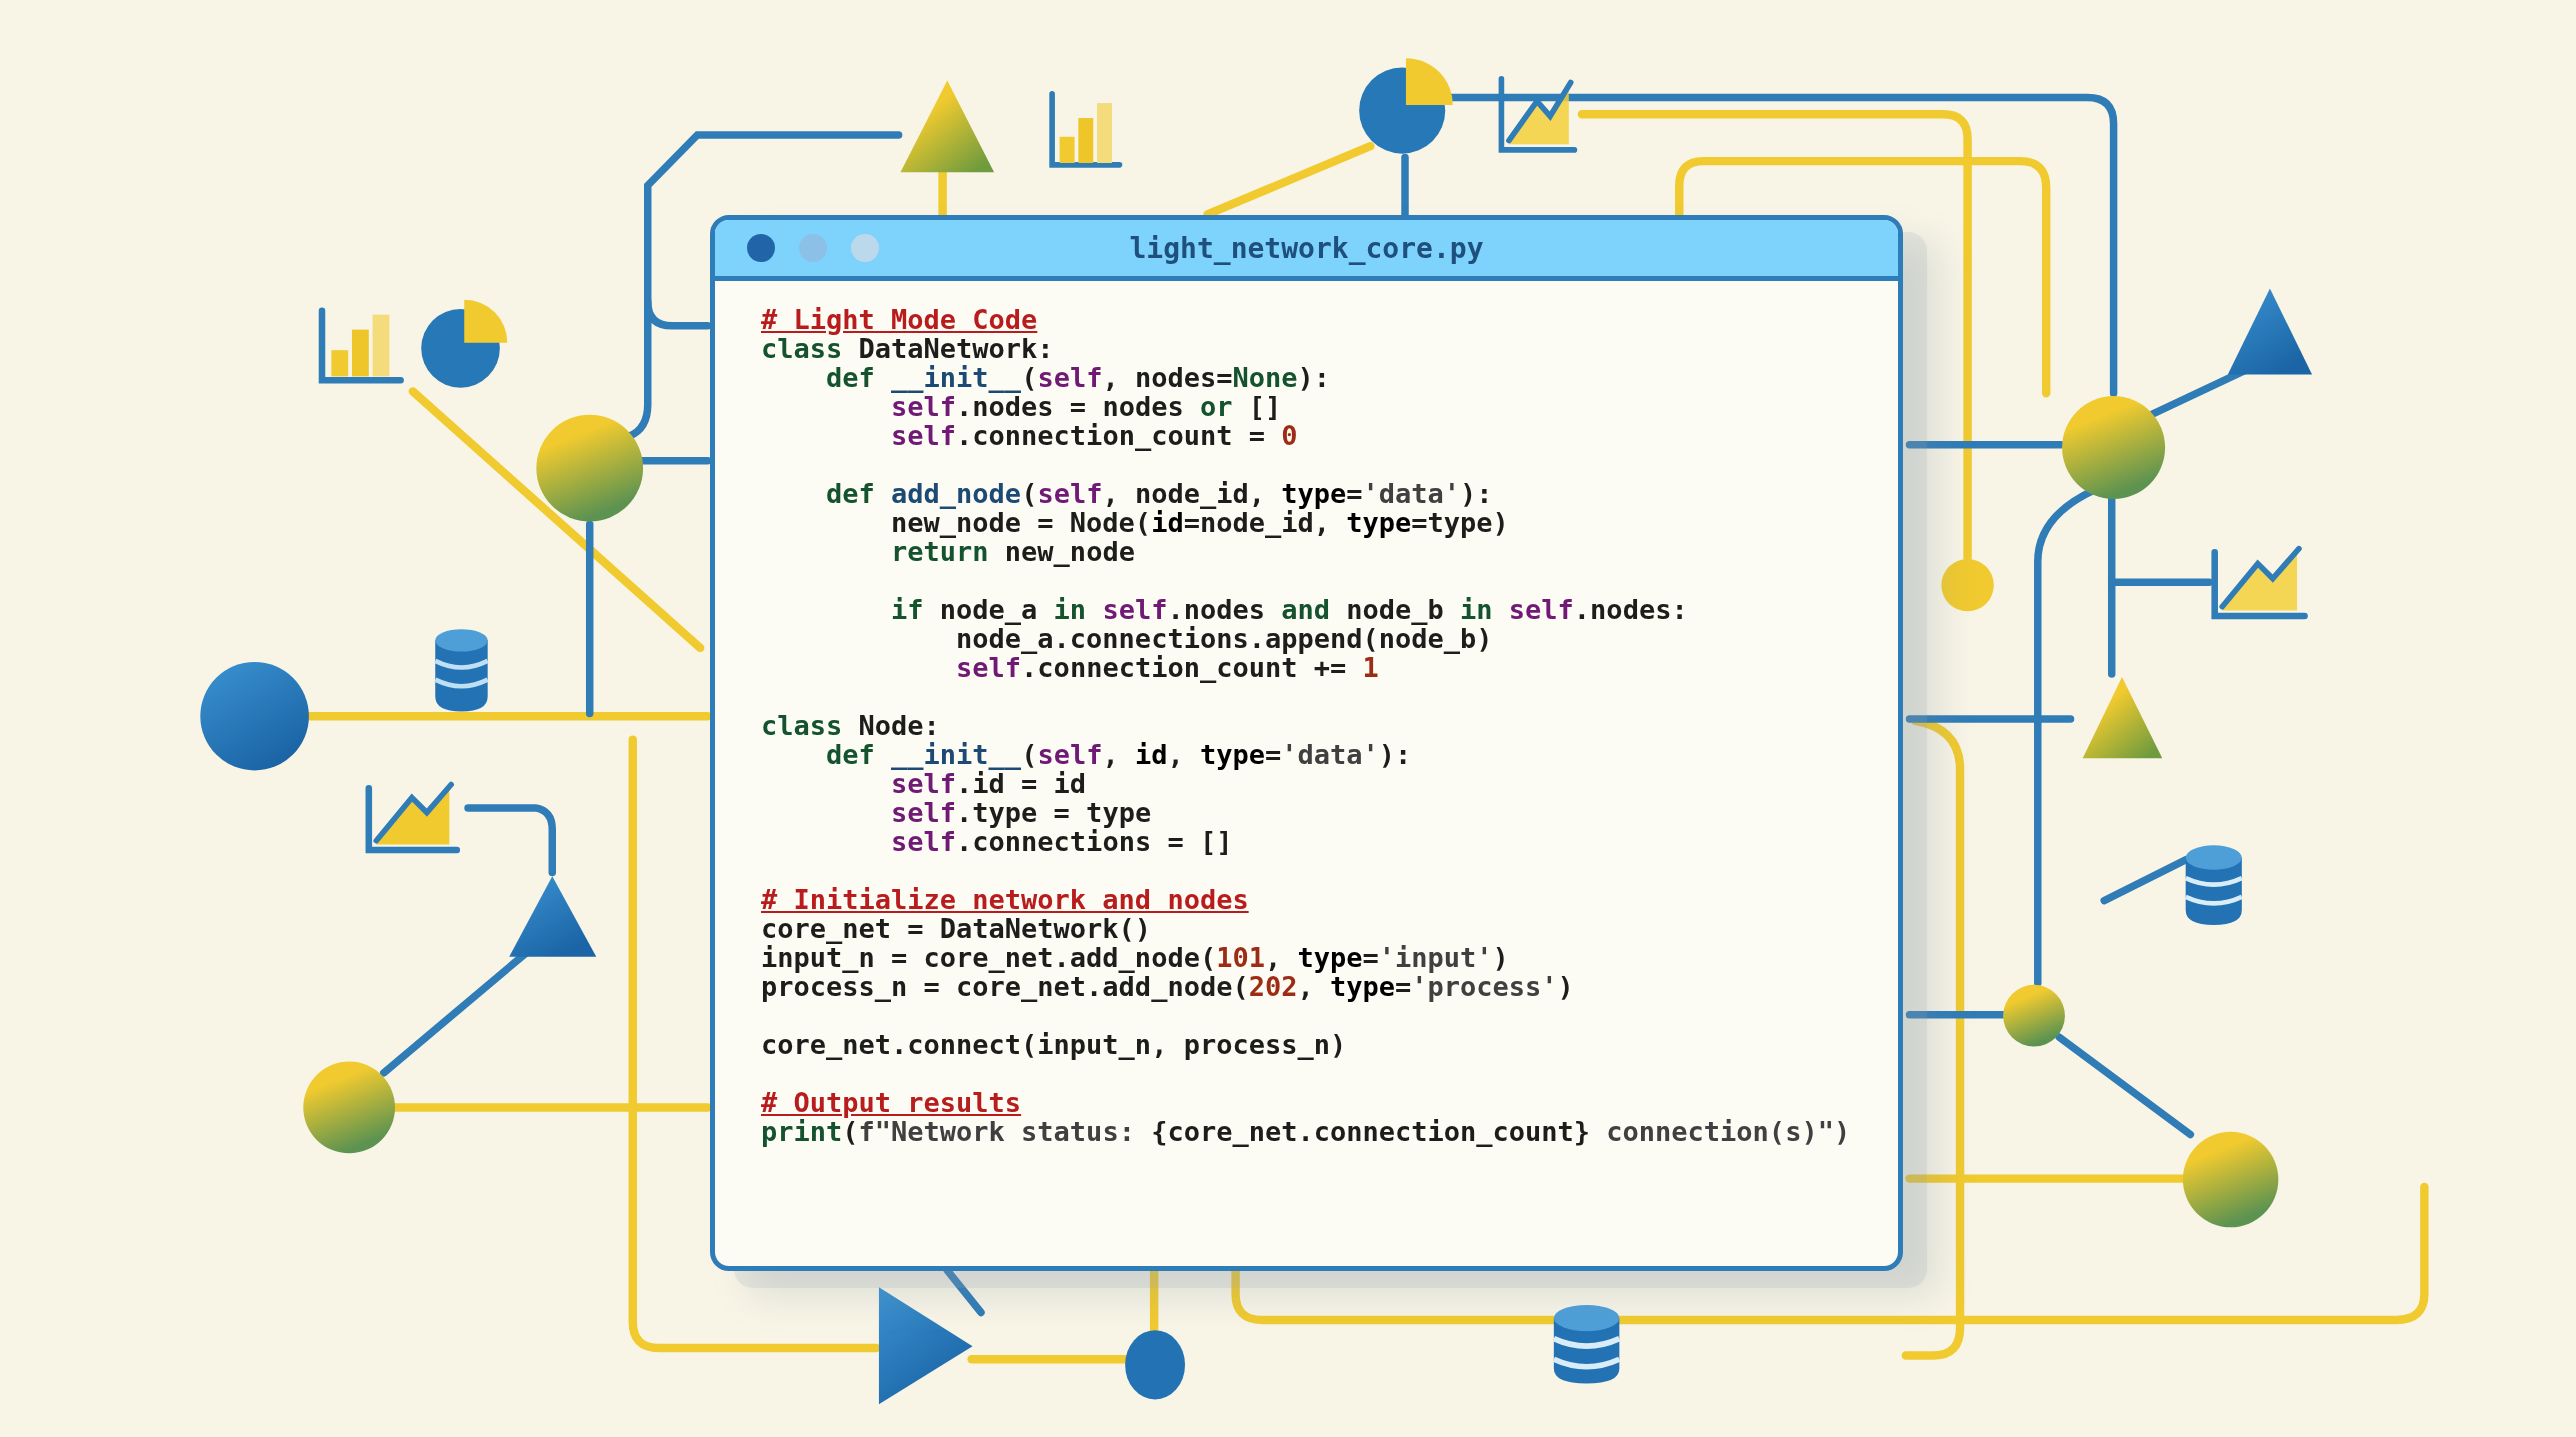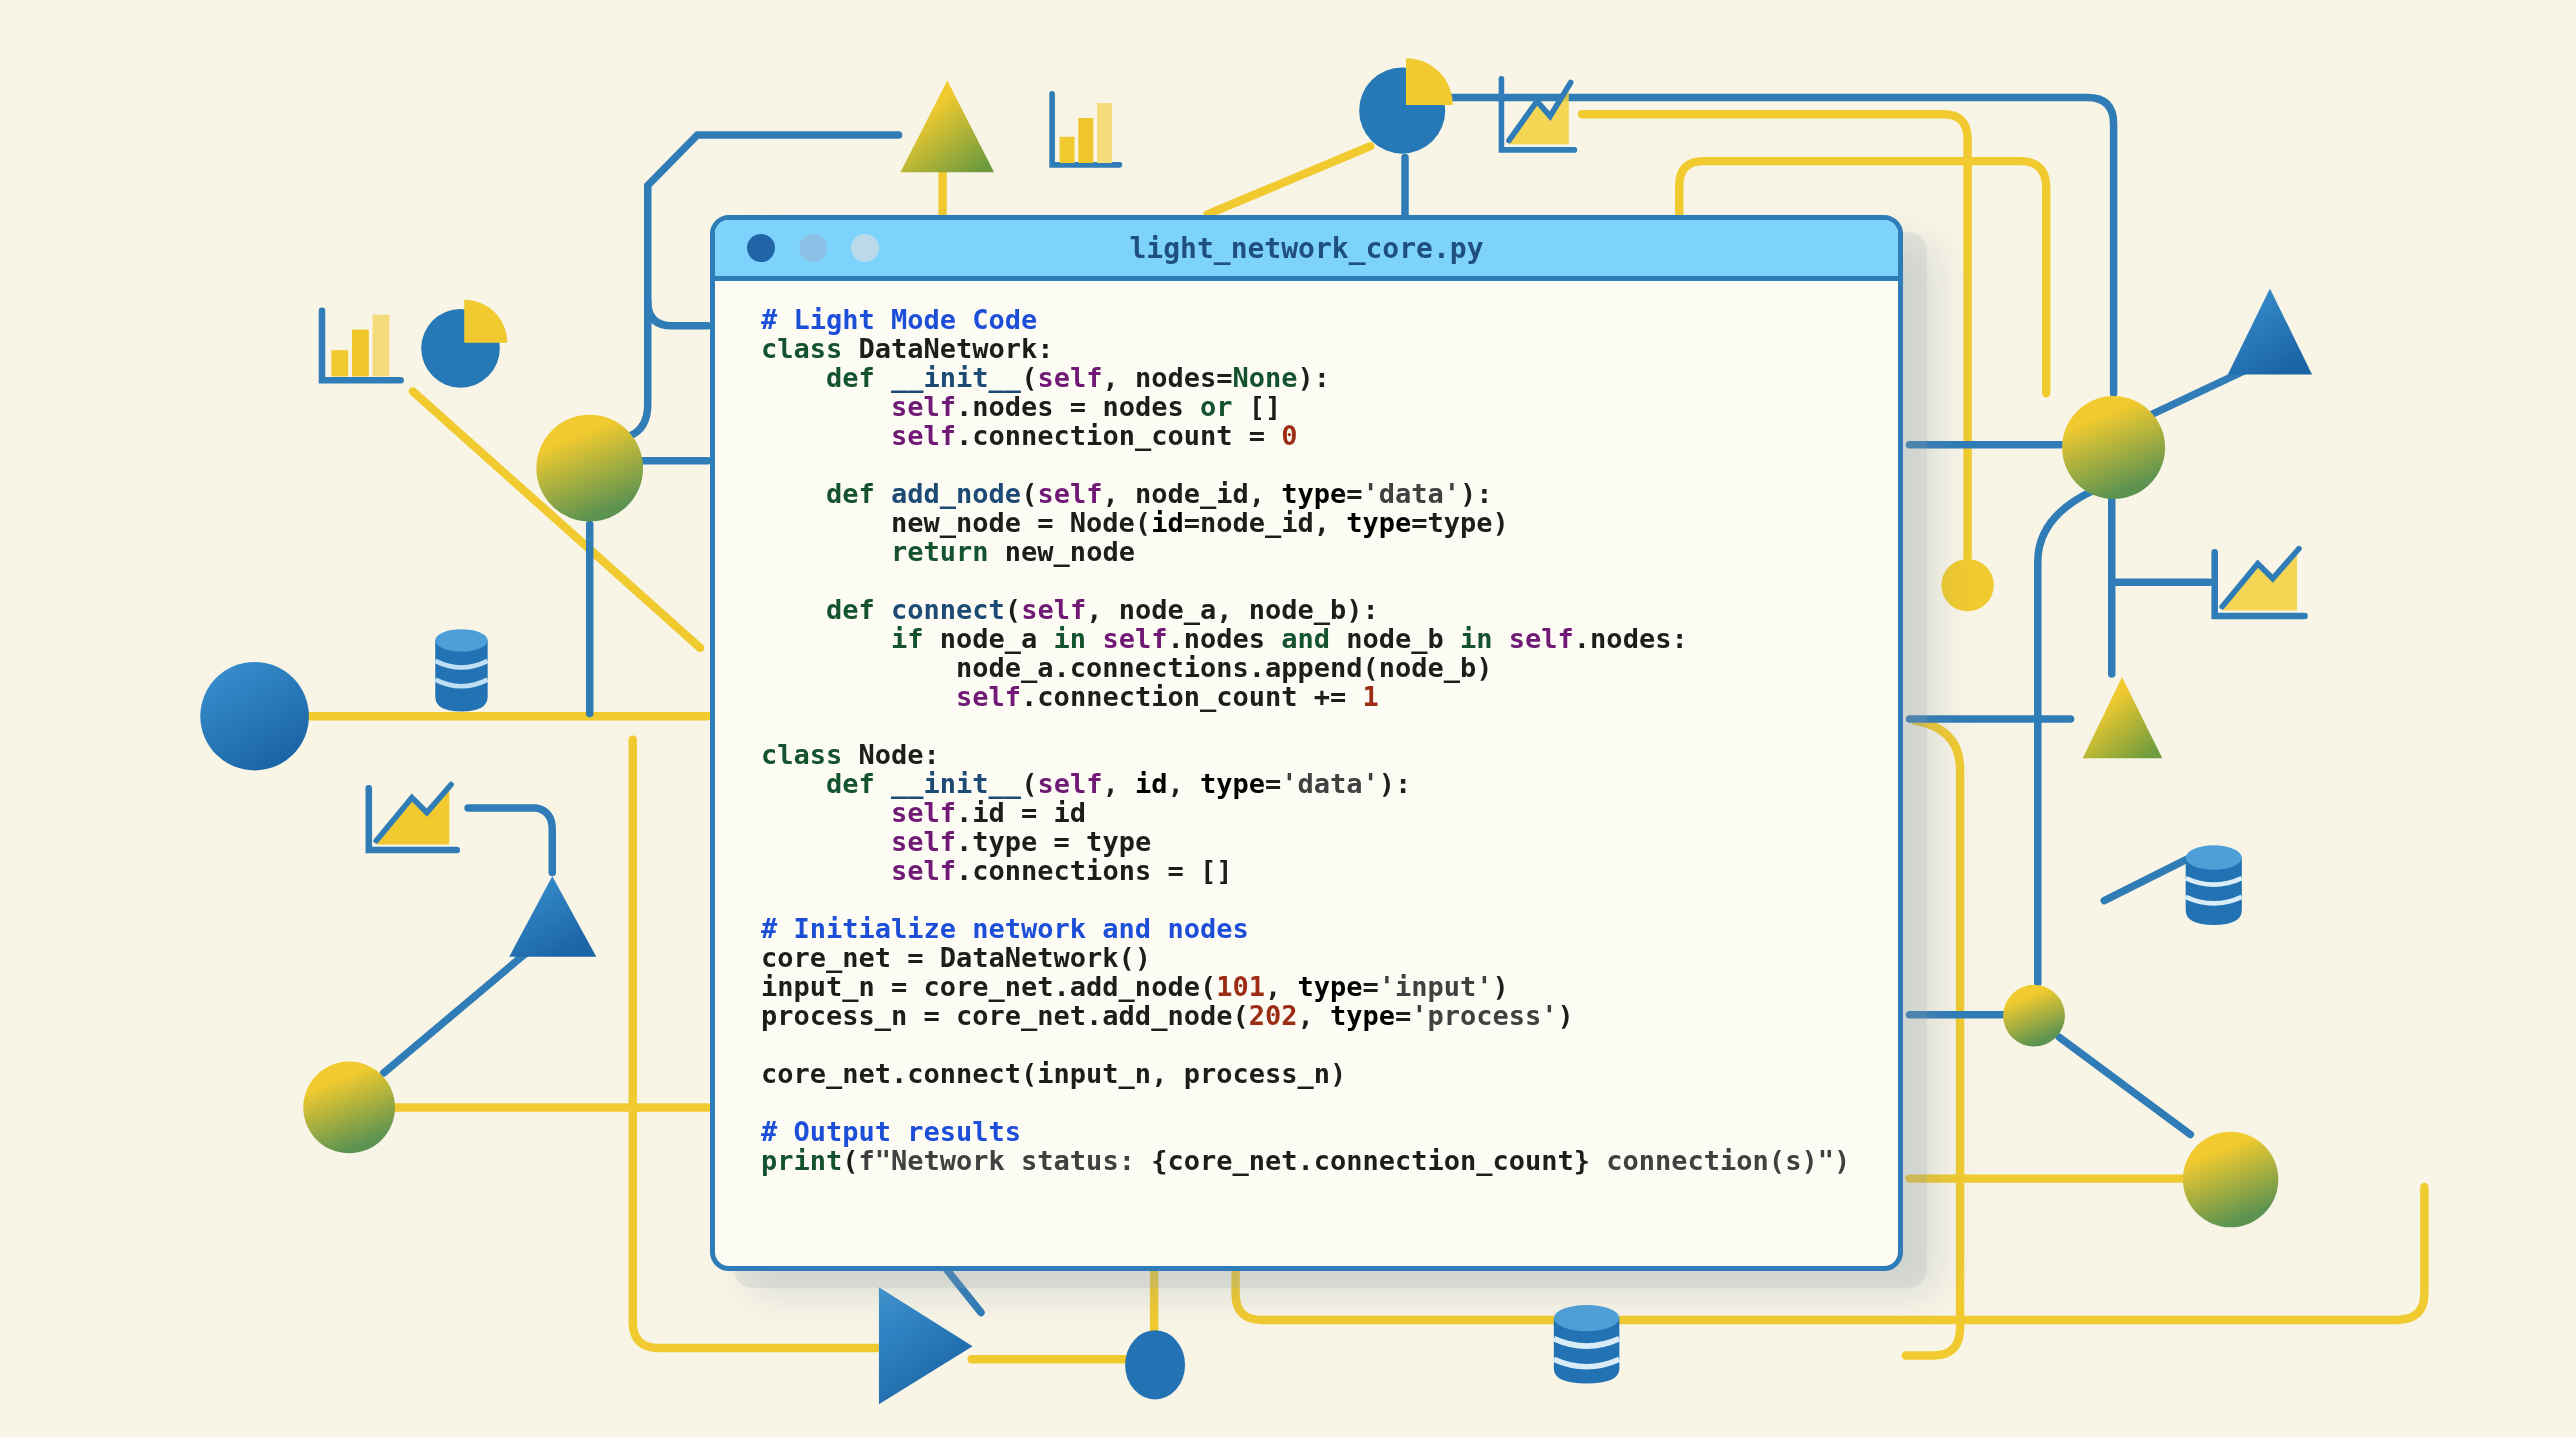--- a/index.html
+++ b/index.html
@@ -24,21 +24,21 @@
   .dot-max{background:#bcd9ec;}
   .wtitle{
     position:absolute;left:0;right:0;text-align:center;
     font-size:28px;font-weight:bold;color:#1e4f7d;letter-spacing:0px;
   }
   .codearea{padding:24px 13px 0 46px;}
   .line{height:29px;font-size:27px;font-weight:bold;white-space:pre;line-height:29px;color:#1d1d1b;}
   .tok-plain{color:#1d1d1b;}
   .tok-kw{color:#14532d;}
   .tok-fn{color:#1c4a74;}
-  .tok-comment{color:#1d4ed8;}
+  .tok-comment{color:#b91c1c;text-decoration:underline;}
   .tok-self{color:#701a75;}
   .tok-param{color:#000000;}
   .tok-str{color:#404040;}
   .tok-num{color:#9c2c14;}
 </style>
 </head>
 <body>
 
 <div class="canvas">
 
@@ -196,21 +196,20 @@
         <div class="line"><span class="tok-comment"># Light Mode Code</span></div>
         <div class="line"><span class="tok-kw">class</span><span class="tok-plain"> DataNetwork:</span></div>
         <div class="line"><span class="tok-plain">    </span><span class="tok-kw">def</span><span class="tok-fn"> __init__</span><span class="tok-plain">(</span><span class="tok-self">self</span><span class="tok-plain">, nodes=</span><span class="tok-kw">None</span><span class="tok-plain">):</span></div>
         <div class="line"><span class="tok-plain">        </span><span class="tok-self">self</span><span class="tok-plain">.nodes = nodes </span><span class="tok-kw">or</span><span class="tok-plain"> []</span></div>
         <div class="line"><span class="tok-plain">        </span><span class="tok-self">self</span><span class="tok-plain">.connection_count = </span><span class="tok-num">0</span></div>
         <div class="line">&nbsp;</div>
         <div class="line"><span class="tok-plain">    </span><span class="tok-kw">def</span><span class="tok-fn"> add_node</span><span class="tok-plain">(</span><span class="tok-self">self</span><span class="tok-plain">, node_id, </span><span class="tok-param">type</span><span class="tok-plain">=</span><span class="tok-str">'data'</span><span class="tok-plain">):</span></div>
         <div class="line"><span class="tok-plain">        new_node = Node(</span><span class="tok-param">id</span><span class="tok-plain">=node_id, </span><span class="tok-param">type</span><span class="tok-plain">=type)</span></div>
         <div class="line"><span class="tok-plain">        </span><span class="tok-kw">return</span><span class="tok-plain"> new_node</span></div>
         <div class="line">&nbsp;</div>
-        <div class="line"><span class="tok-plain">    </span><span class="tok-kw">def</span><span class="tok-fn"> connect</span><span class="tok-plain">(</span><span class="tok-self">self</span><span class="tok-plain">, node_a, node_b):</span></div>
         <div class="line"><span class="tok-plain">        </span><span class="tok-kw">if</span><span class="tok-plain"> node_a </span><span class="tok-kw">in</span><span class="tok-plain"> </span><span class="tok-self">self</span><span class="tok-plain">.nodes </span><span class="tok-kw">and</span><span class="tok-plain"> node_b </span><span class="tok-kw">in</span><span class="tok-plain"> </span><span class="tok-self">self</span><span class="tok-plain">.nodes:</span></div>
         <div class="line"><span class="tok-plain">            node_a.connections.append(node_b)</span></div>
         <div class="line"><span class="tok-plain">            </span><span class="tok-self">self</span><span class="tok-plain">.connection_count += </span><span class="tok-num">1</span></div>
         <div class="line">&nbsp;</div>
         <div class="line"><span class="tok-kw">class</span><span class="tok-plain"> Node:</span></div>
         <div class="line"><span class="tok-plain">    </span><span class="tok-kw">def</span><span class="tok-fn"> __init__</span><span class="tok-plain">(</span><span class="tok-self">self</span><span class="tok-plain">, </span><span class="tok-param">id</span><span class="tok-plain">, </span><span class="tok-param">type</span><span class="tok-plain">=</span><span class="tok-str">'data'</span><span class="tok-plain">):</span></div>
         <div class="line"><span class="tok-plain">        </span><span class="tok-self">self</span><span class="tok-plain">.id = id</span></div>
         <div class="line"><span class="tok-plain">        </span><span class="tok-self">self</span><span class="tok-plain">.type = type</span></div>
         <div class="line"><span class="tok-plain">        </span><span class="tok-self">self</span><span class="tok-plain">.connections = []</span></div>
         <div class="line">&nbsp;</div>

